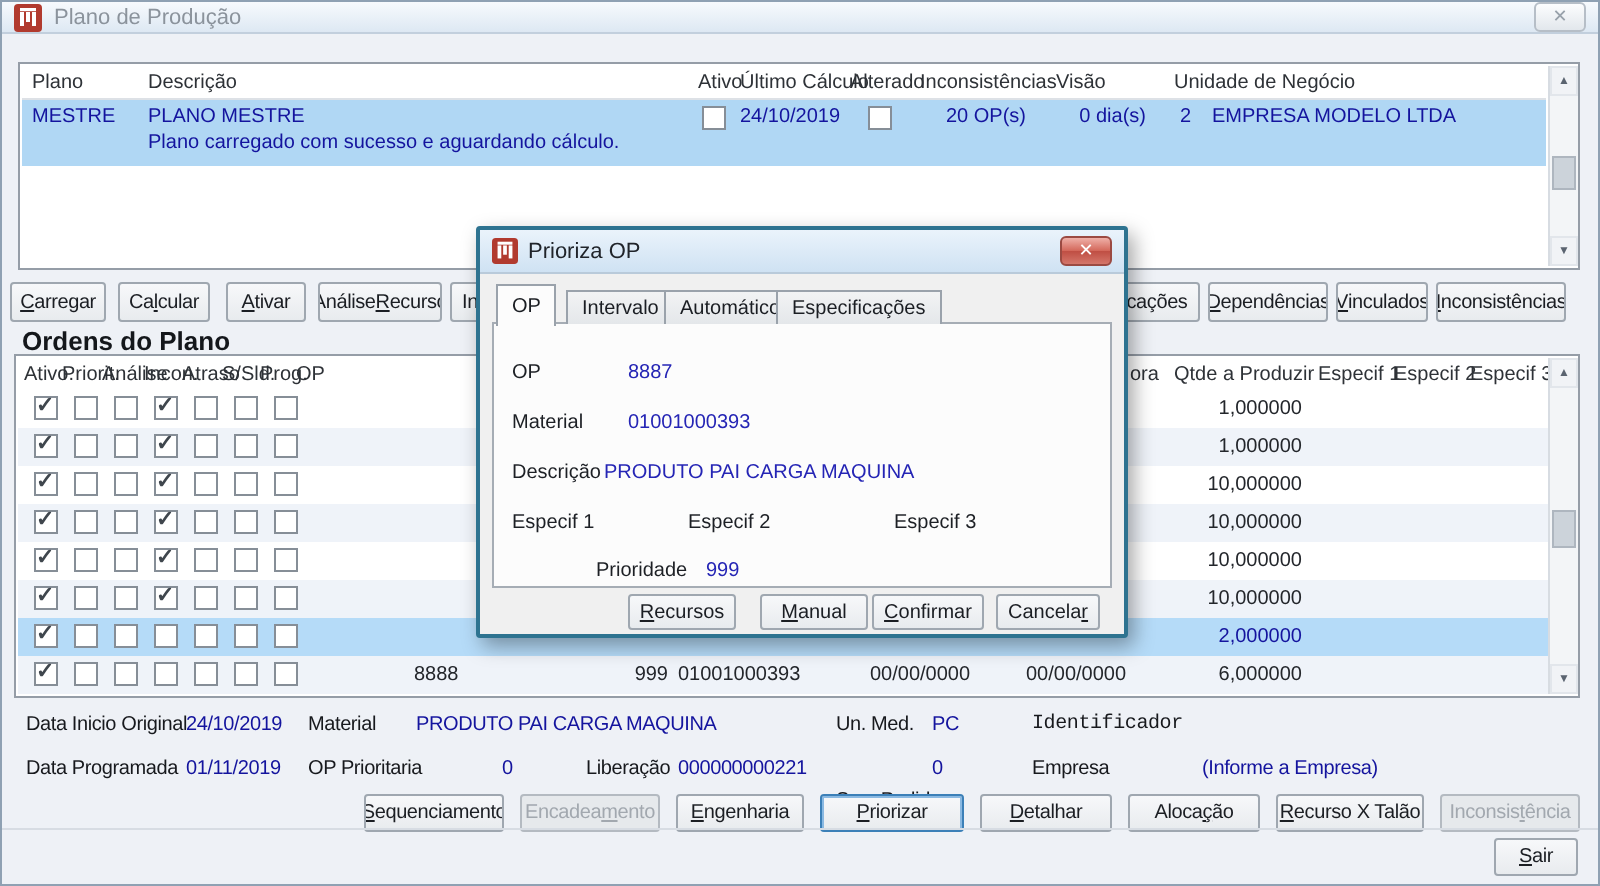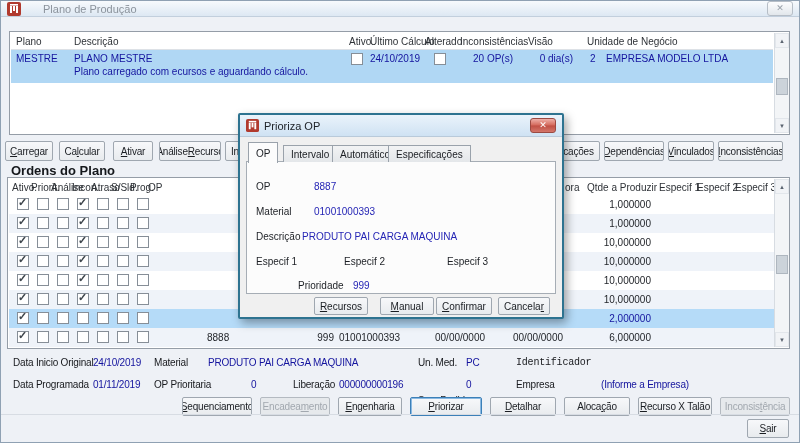--- a/index.html
+++ b/index.html
@@ -3,21 +3,21 @@
 <meta charset="utf-8">
 <style>
   * { box-sizing: border-box; font-family: "Liberation Sans", sans-serif; }
   html,body { margin:0; padding:0; background:#dfe5ec; }
   .win { position:relative; width:800px; height:443px; background:#eef1f6;
          border:1px solid #8fa1b3; overflow:hidden; font-size:11px; color:#1b1e23; }
   .abs { position:absolute; white-space:nowrap; }
   
   .titlebar { position:absolute; left:0; top:0; right:0; height:16px;
     background:linear-gradient(#f7fafd,#dde8f3); border-bottom:1px solid #c2cfdd;
-    display:flex; align-items:center; padding:0 6px; gap:22px; }
+    display:flex; align-items:center; padding:0 6px; gap:6px; }
   .title-text { color:#8b939c; font-size:11px; }
   .winclose { margin-left:auto; width:26px; height:15px; border:1px solid #b6bec7; border-radius:3px;
     background:linear-gradient(#fcfdfe,#e2e7ec); color:#98a1aa; font-size:9px; line-height:1;
     display:flex; align-items:center; justify-content:center; }
   .appicon { width:14px; height:14px; flex:0 0 14px; }
   
   .panel { position:absolute; background:#fff; border:1px solid #959da7; }
   .hdr  { position:absolute; top:4px; font-size:10px; color:#2e3237; white-space:nowrap; }
   .nv { color:#14149e; }
   .cb { position:absolute; width:12px; height:12px; background:#fff; border:1px solid #868e97; }
@@ -91,21 +91,21 @@
     <span class="hdr" style="left:360px">Último Cálculo</span>
     <span class="hdr" style="left:415px">Alterado</span>
     <span class="hdr" style="left:450px">Inconsistências</span>
     <span class="hdr" style="left:518px">Visão</span>
     <span class="hdr" style="left:577px">Unidade de Negócio</span>
     <div class="abs" style="left:1px; right:16px; top:17px; border-top:1px solid #dde1e6;"></div>
 
     <div class="abs" style="left:1px; right:16px; top:18px; height:33px; background:#b0d7f4;">
       <span class="abs nv" style="left:5px; top:3px; font-size:10px;">MESTRE</span>
       <span class="abs nv" style="left:63px; top:3px; font-size:10px;">PLANO MESTRE</span>
-      <span class="abs nv" style="left:63px; top:16px; font-size:10px;">Plano carregado com ecursos e aguardando cálculo.</span>
+      <span class="abs nv" style="left:63px; top:16px; font-size:10px;">Plano carregado com sucesso e aguardando cálculo.</span>
       <span class="cb" style="left:340px; top:3px;"></span>
       <span class="abs nv" style="left:359px; top:3px; font-size:10px;">24/10/2019</span>
       <span class="cb" style="left:423px; top:3px;"></span>
       <span class="abs nv" style="left:430px; top:3px; width:72px; text-align:right; font-size:10px;">20 OP(s)</span>
       <span class="abs nv" style="left:505px; top:3px; width:57px; text-align:right; font-size:10px;">0 dia(s)</span>
       <span class="abs nv" style="left:579px; top:3px; font-size:10px;">2</span>
       <span class="abs nv" style="left:595px; top:3px; font-size:10px;">EMPRESA MODELO LTDA</span>
     </div>
 
     <div class="sb">
@@ -278,21 +278,21 @@
   <span class="val" style="left:207px; top:356px;">PRODUTO PAI CARGA MAQUINA</span>
   <span class="lbl" style="left:417px; top:356px;">Un. Med.</span>
   <span class="val" style="left:465px; top:356px;">PC</span>
   <span class="lbl" style="left:515px; top:356px;font-family:Liberation Mono, monospace;">Identificador</span>
 
   <span class="lbl" style="left:12px;  top:378px;">Data Programada</span>
   <span class="val" style="left:92px;  top:378px;">01/11/2019</span>
   <span class="lbl" style="left:153px; top:378px;">OP Prioritaria</span>
   <span class="val" style="left:250px; top:378px;">0</span>
   <span class="lbl" style="left:292px; top:378px;">Liberação</span>
-  <span class="val" style="left:338px; top:378px;">000000000196</span>
+  <span class="val" style="left:338px; top:378px;">000000000221</span>
   <span class="lbl" style="left:417px; top:378px;margin-top:16px;">Seq. Pedido</span>
   <span class="val" style="left:465px; top:378px;">0</span>
   <span class="lbl" style="left:515px; top:378px;">Empresa</span>
   <span class="val" style="left:600px; top:378px;">(Informe a Empresa)</span>
 
   <div class="footer-row">
     <div class="fbtn" style="width:70px;"><u>S</u>equenciamento</div>
     <div class="fbtn dis" style="width:70px;">Encadea<u>m</u>ento</div>
     <div class="fbtn" style="width:64px;"><u>E</u>ngenharia</div>
     <div class="fbtn focus" style="width:72px;"><u>P</u>riorizar</div>

